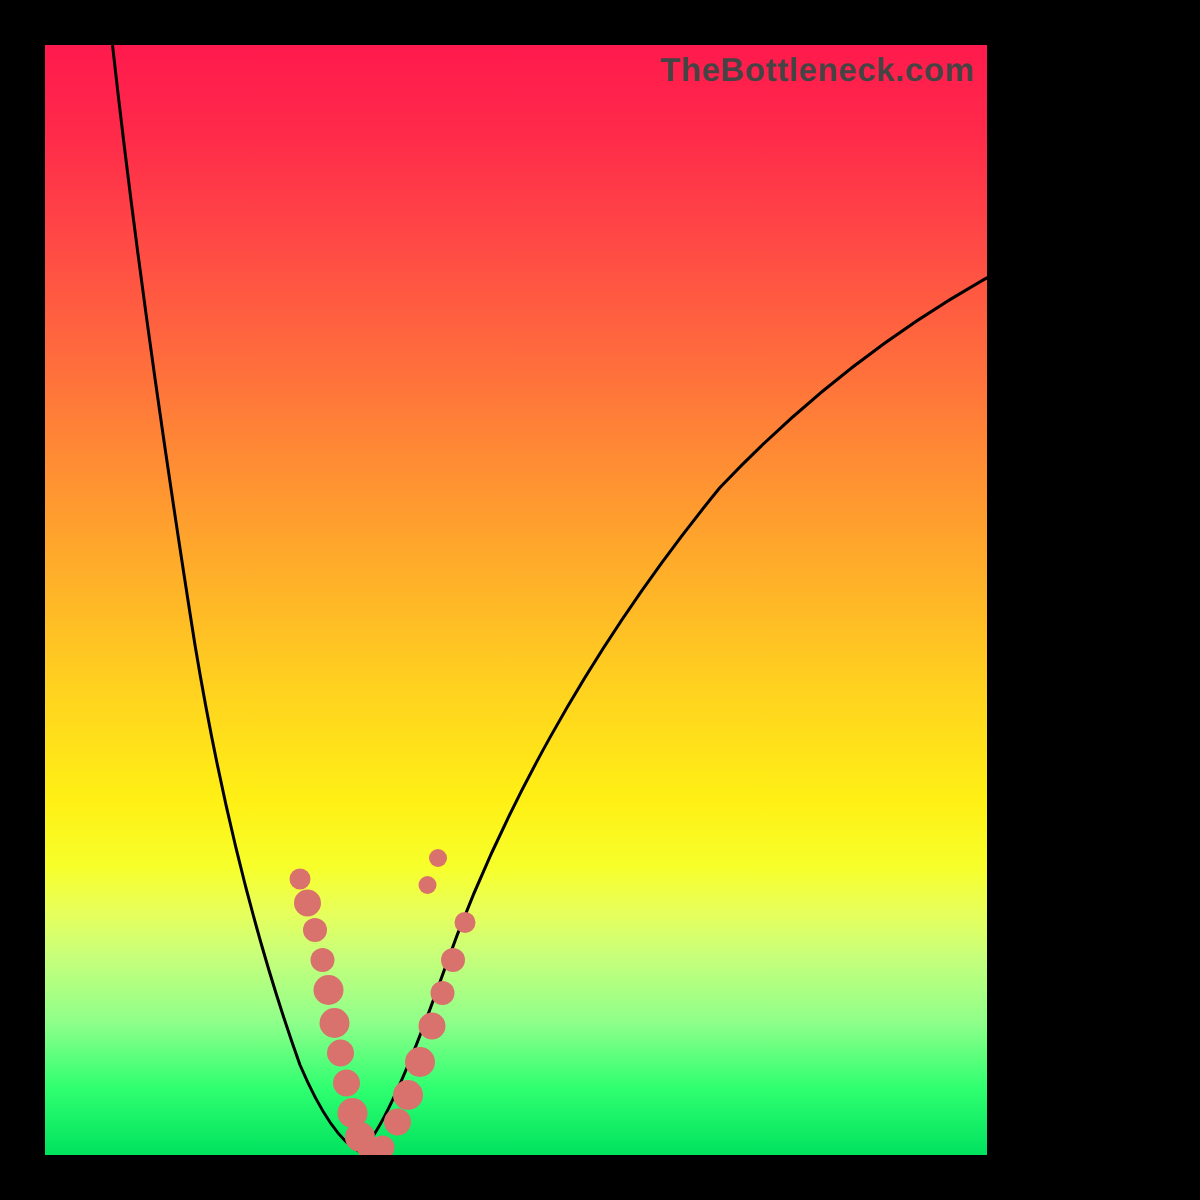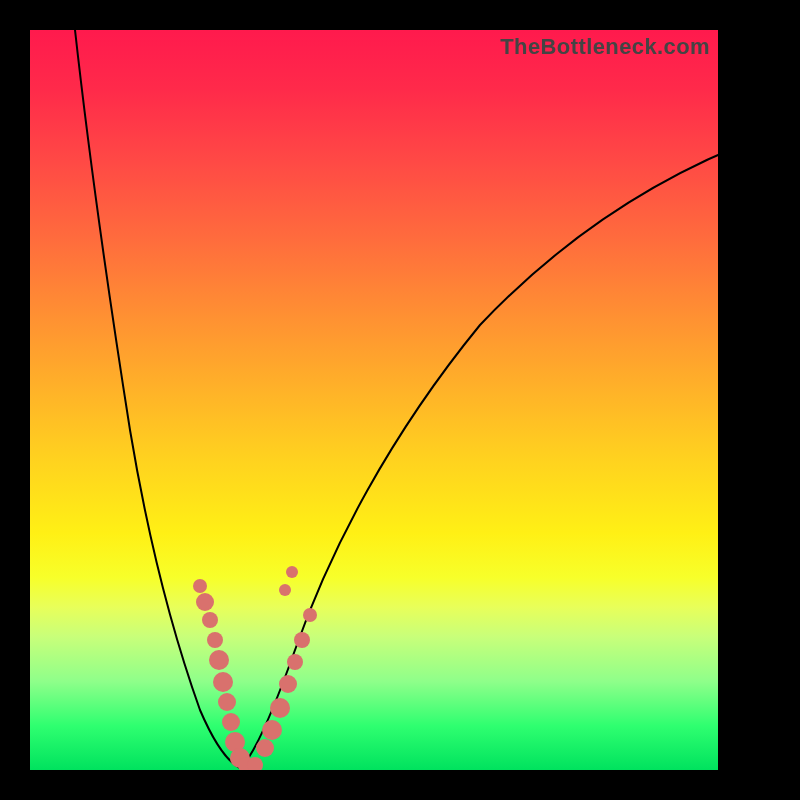--- a/index.html
+++ b/index.html
@@ -16,21 +16,21 @@
     left: 0;
     top: 0;
     width: 800px;
     height: 800px;
     background: #000;
   }
   .plot {
     position: absolute;
     left: 30px;
     top: 30px;
-    width: 688px;
+    width: 628px;
     height: 740px;
     background: linear-gradient(to bottom,
       #ff1a4d 0%,
       #ff2a4a 8%,
       #ff4a45 18%,
       #ff6b3d 28%,
       #ff8e33 38%,
       #ffb029 48%,
       #ffd21f 58%,
       #fff015 68%,

